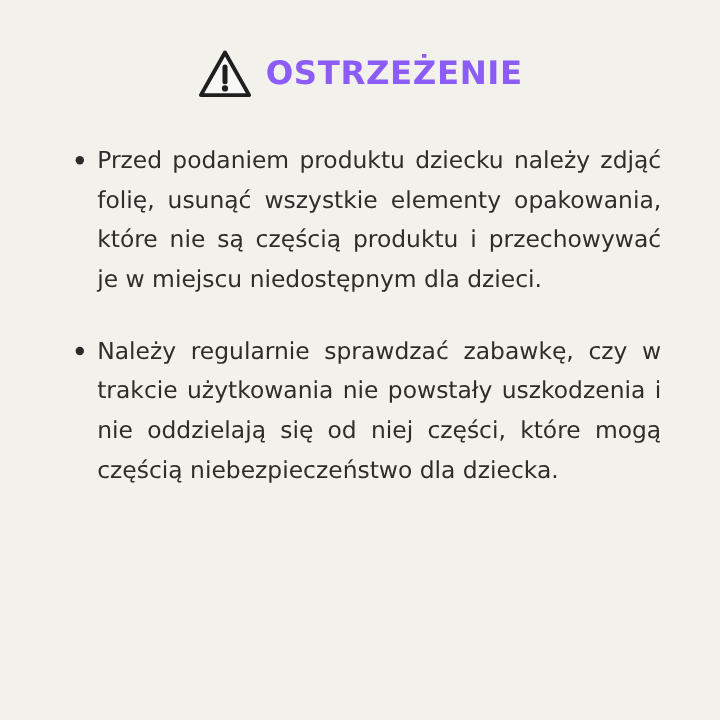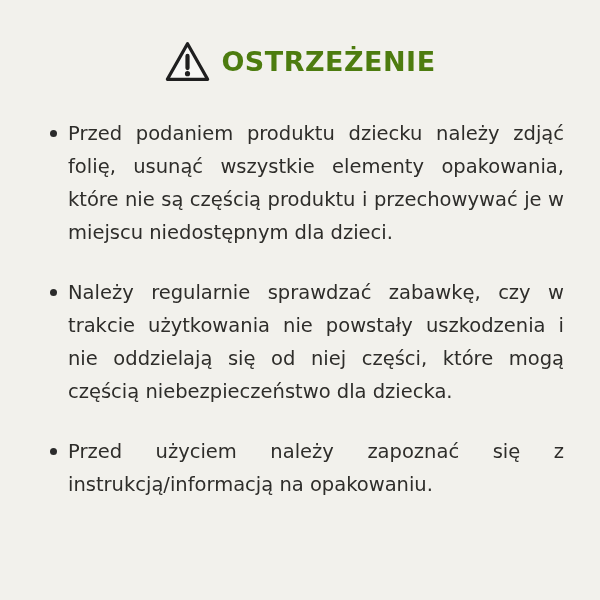--- a/index.html
+++ b/index.html
@@ -29,26 +29,26 @@
   }
   .warning-icon {
     width: 47px;
     height: 43px;
     flex: 0 0 auto;
   }
   .title {
     font-size: 27px;
     font-weight: bold;
     letter-spacing: 0.5px;
-    color: #4d7c0f;
+    color: #8b5cf6;
     white-space: nowrap;
   }
   ul.warning-list {
     list-style: none;
-    margin: 0;
+    margin: 13px;
     padding: 0 0 0 14px;
   }
   ul.warning-list li {
     position: relative;
     padding-left: 18px;
     margin-bottom: 27px;
     font-size: 19.5px;
     line-height: 33px;
     text-align: justify;
     color: #2e2d2a;
@@ -81,18 +81,15 @@
     <span class="title">OSTRZEŻENIE</span>
   </div>
 
   <ul class="warning-list">
     <li>
       <span>Przed podaniem produktu dziecku należy zdjąć folię, usunąć wszystkie elementy opakowania, które nie są częścią produktu i przechowywać je w miejscu niedostępnym dla dzieci.</span>
     </li>
     <li>
       <span>Należy regularnie sprawdzać zabawkę, czy w trakcie użytkowania nie powstały uszkodzenia i nie oddzielają się od niej części, które mogą częścią niebezpieczeństwo dla dziecka.</span>
     </li>
-    <li>
-      <span>Przed użyciem należy zapoznać się z instrukcją/informacją na opakowaniu.</span>
-    </li>
   </ul>
 
 </div>
 
 </body></html>

